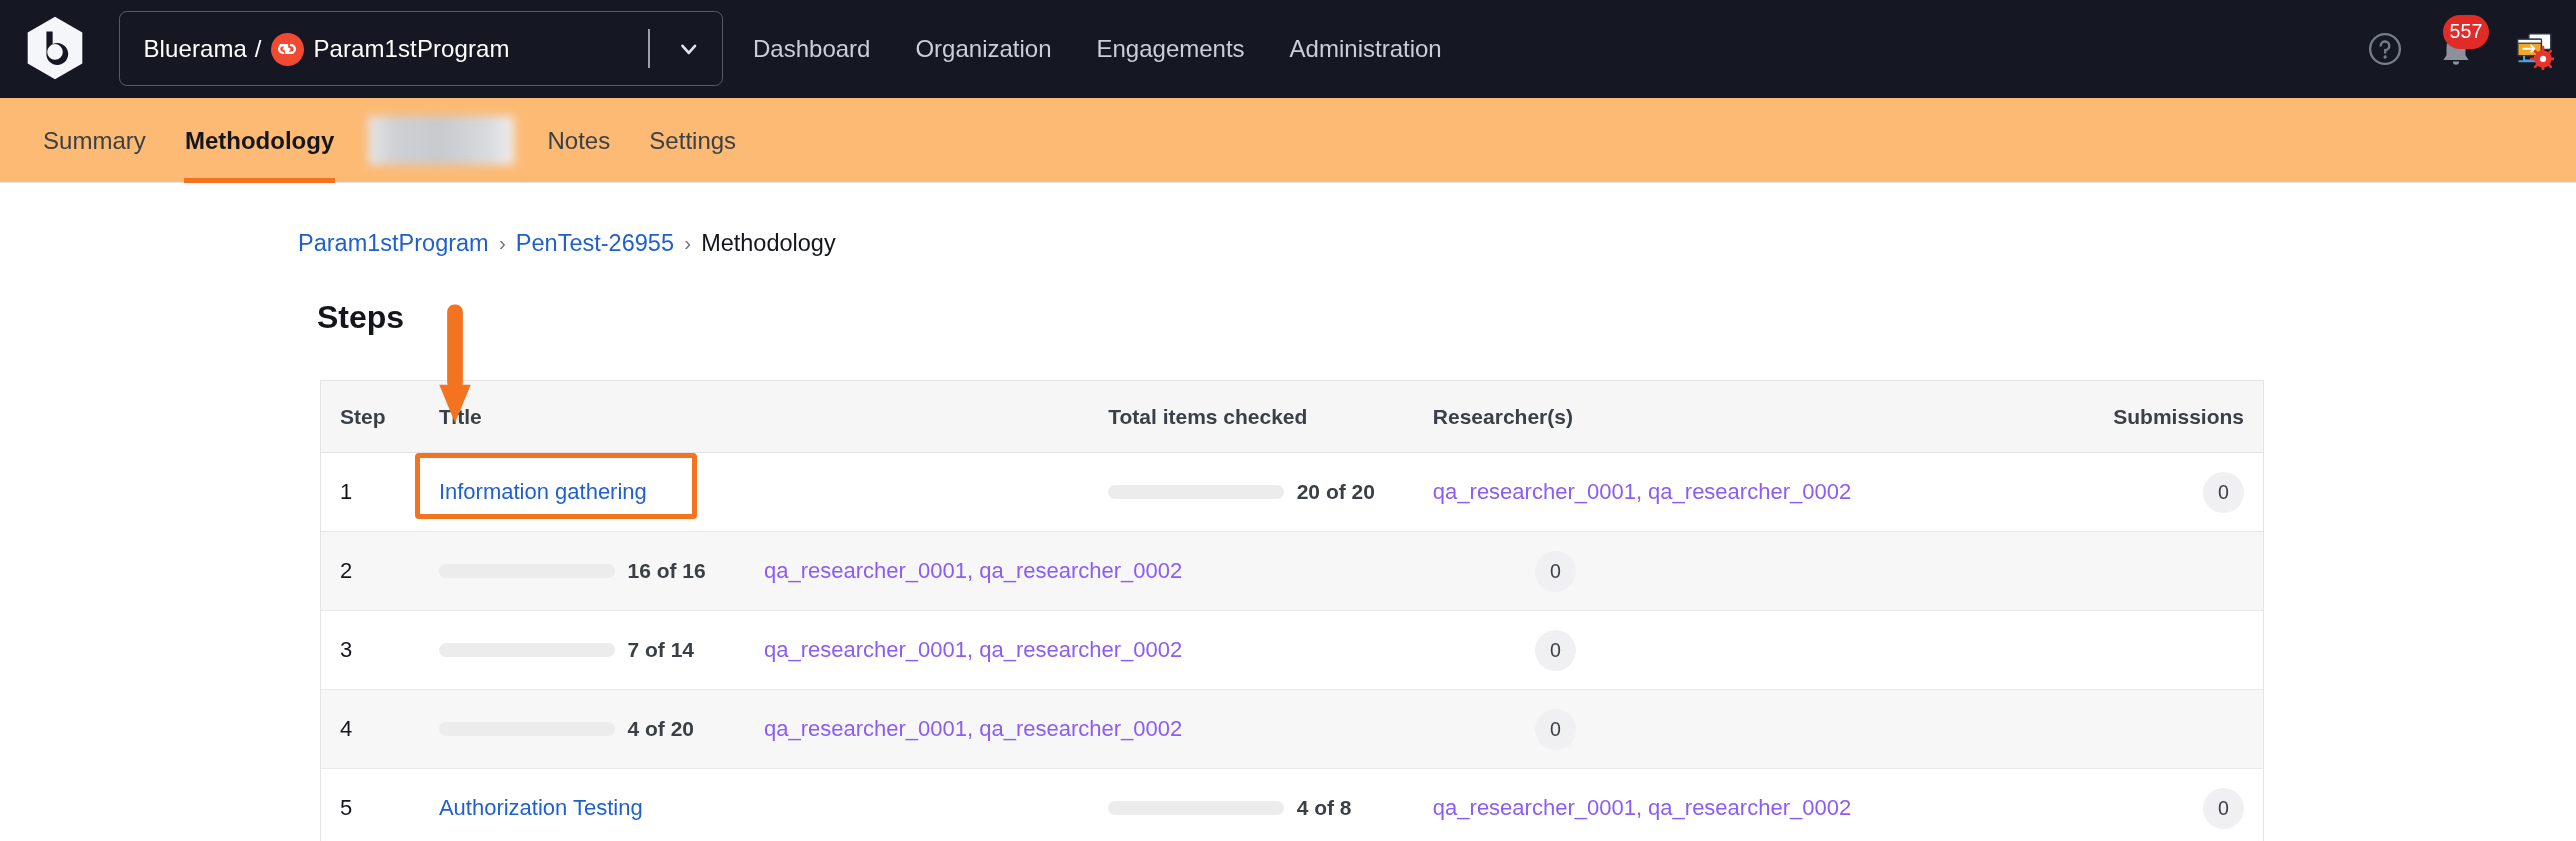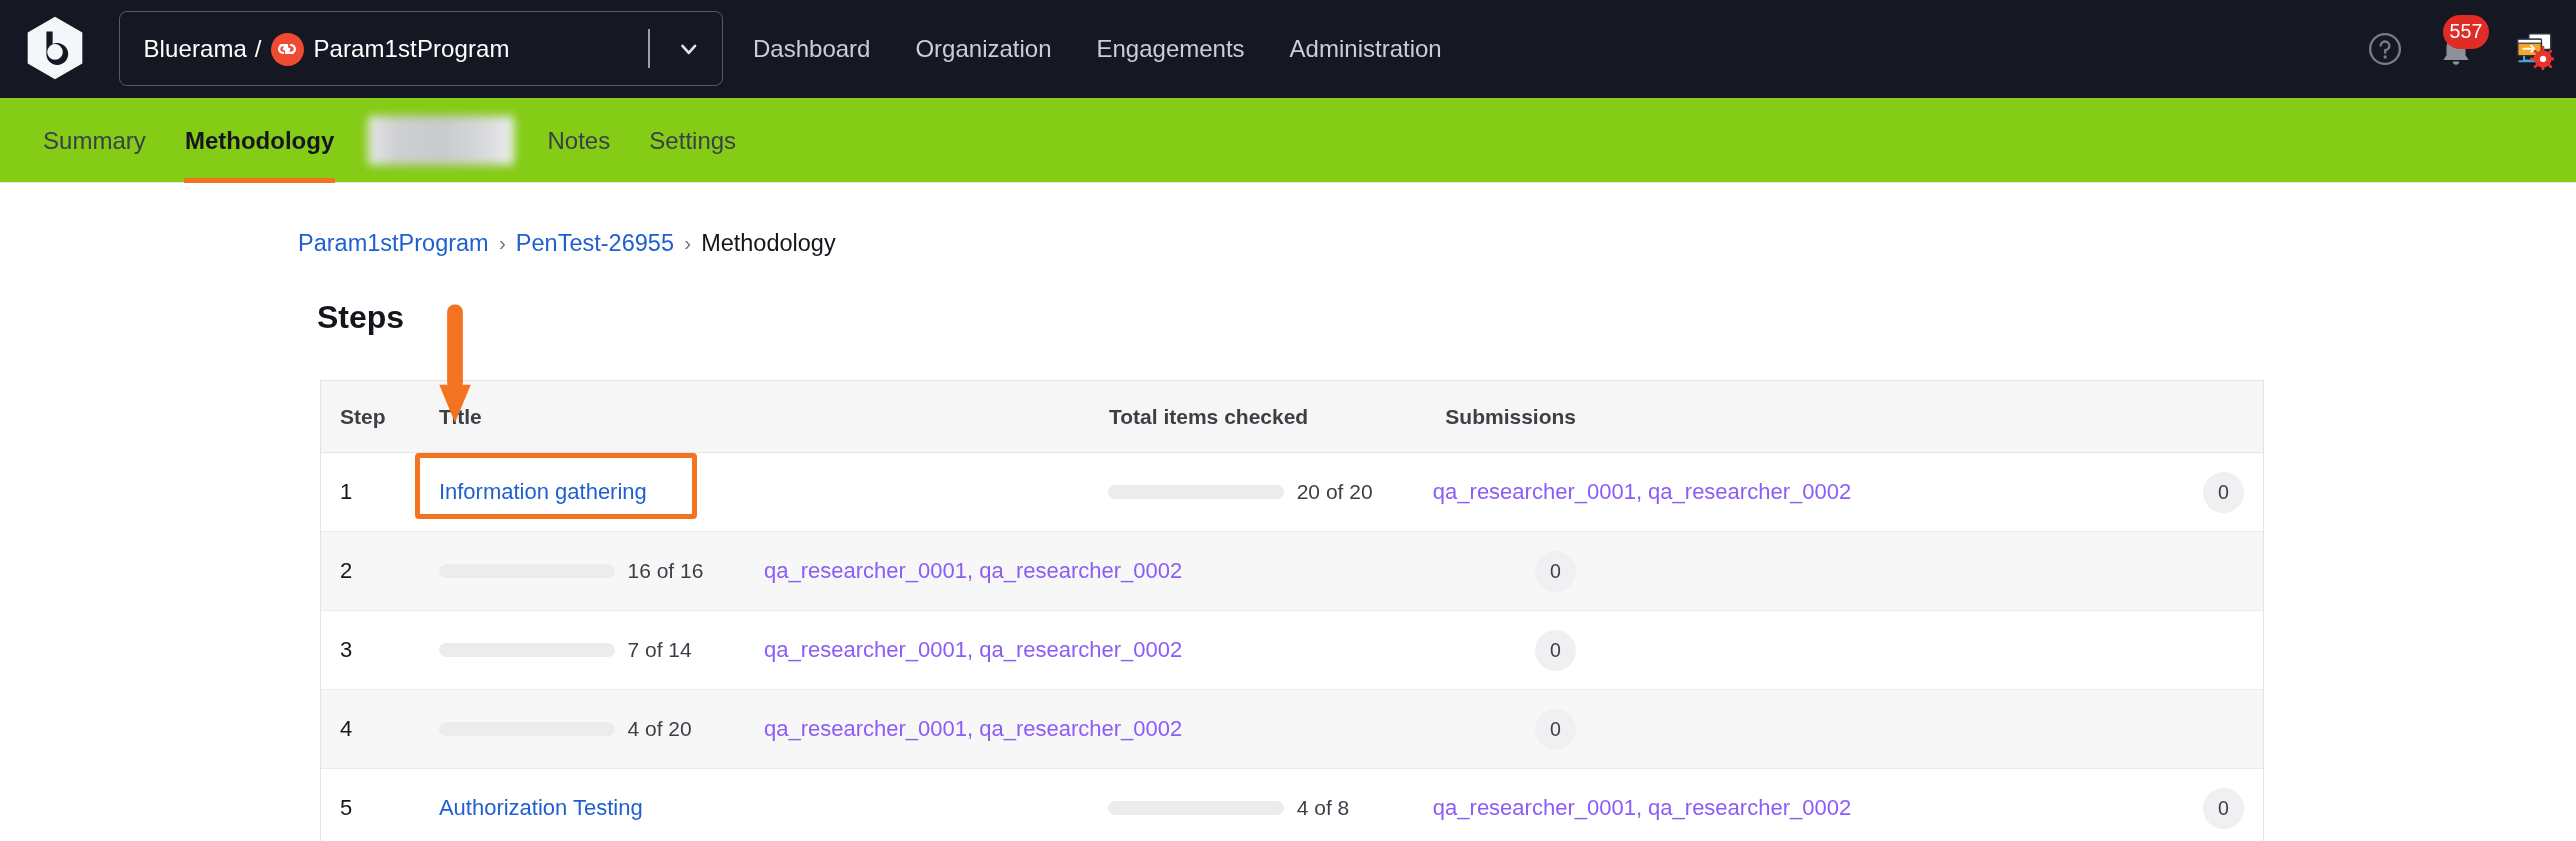--- a/index.html
+++ b/index.html
@@ -113,21 +113,21 @@
     justify-content: center;
     z-index: 2;
   }
   .app-icon { width: 41px; height: 41px; cursor: pointer; }
 
   
   .tabbar {
     position: absolute;
     left: 0; top: 98px;
     width: 2576px; height: 85px;
-    background: #84cc16;
+    background: #fdba74;
     border-bottom: 1.6px solid #e3e4e6;
   }
   .tabs {
     position: absolute;
     left: 23.5px; top: 0;
     height: 85px;
     display: flex;
     align-items: center;
     gap: 0;
   }
@@ -207,21 +207,21 @@
     height: 79px;
     display: flex;
     align-items: center;
     border-bottom: 1.6px solid #eaeaec;
     background: #ffffff;
   }
   .trow.alt { background: #f7f7f8; }
 
   .c-step   { width: 118px; padding-left: 19px; }
   .c-title  { width: 670px; }
-  .c-total  { width: 325px; }
+  .c-total  { width: 325px; font-weight: bold; }
   .c-res    { width: 670px; }
   .c-sub    { width: 161px; text-align: right; padding-right: 19px; }
 
   .th {
     font-size: 21px;
     font-weight: bold;
     color: #3b3f46;
     white-space: nowrap;
   }
   .td-step { font-size: 22px; color: #14161c; }
@@ -391,20 +391,21 @@
 </div>
 
 <div class="steps-heading">Steps</div>
 
 <div class="table">
 
   <div class="thead">
     <div class="c-step th">Step</div>
     <div class="c-title th">Title</div>
     <div class="c-total th">Total items checked</div>
+    <div class="c-res th">Researcher(s)</div>
     <div class="c-sub th">Submissions</div>
   </div>
 
   <div class="trow">
     <div class="c-step td-step">1</div>
     <div class="c-title"><span class="td-link">Information gathering</span></div>
     <div class="c-total progress-cell">
       <span class="bar-track"><span class="bar-fill" style="width: 100%; background: rgb(61, 122, 12);"></span></span>
       <span class="bar-text">20 of 20</span>
     </div>

